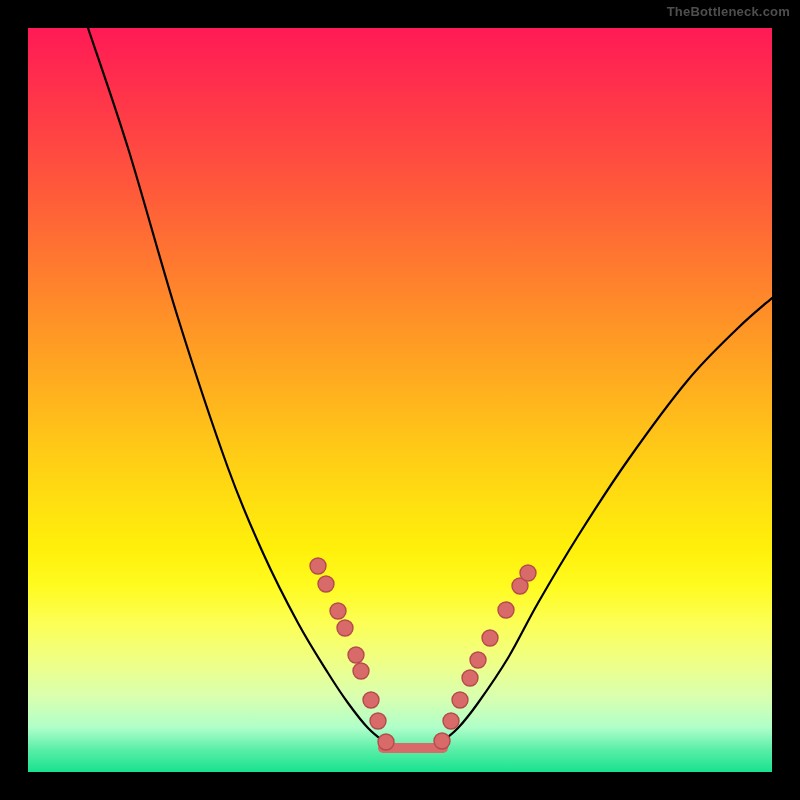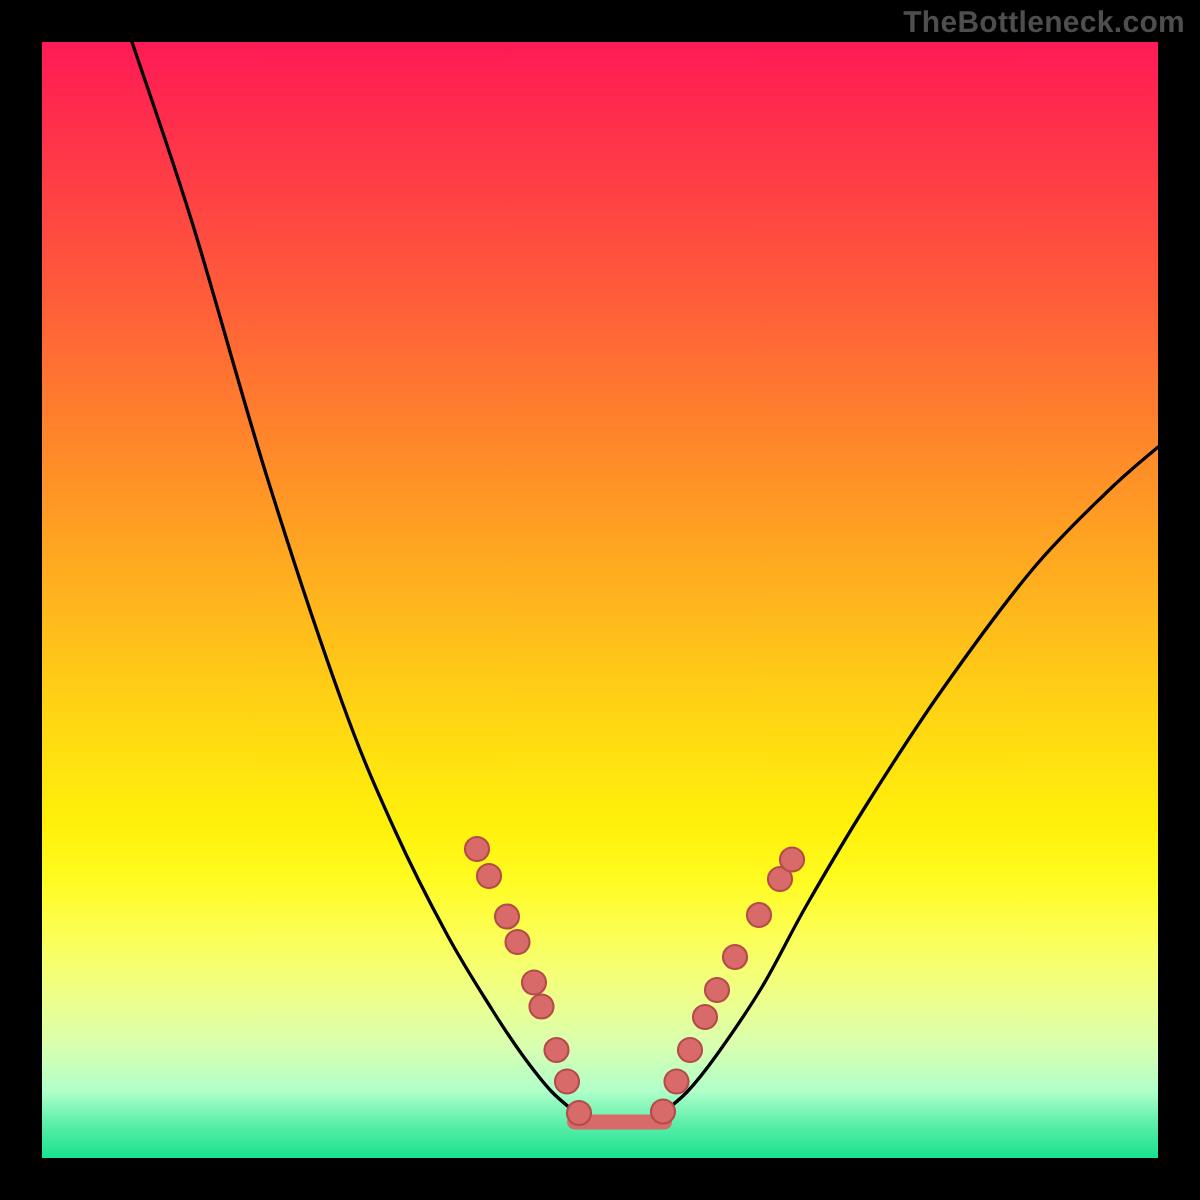--- a/index.html
+++ b/index.html
@@ -49,21 +49,21 @@
       #b0ffc9 94%,
       #5aeea8 97%,
       #18e28f 100%
     );
   }
   .watermark {
     position: absolute;
     top: 4px;
     right: 10px;
     color: #4e4e4e;
-    font-size: 20px;
+    font-size: 13px;
     font-weight: 600;
     letter-spacing: 0.2px;
     user-select: none;
   }
   svg.curves {
     position: absolute;
     inset: 0;
   }
   .curve {
     fill: none;

